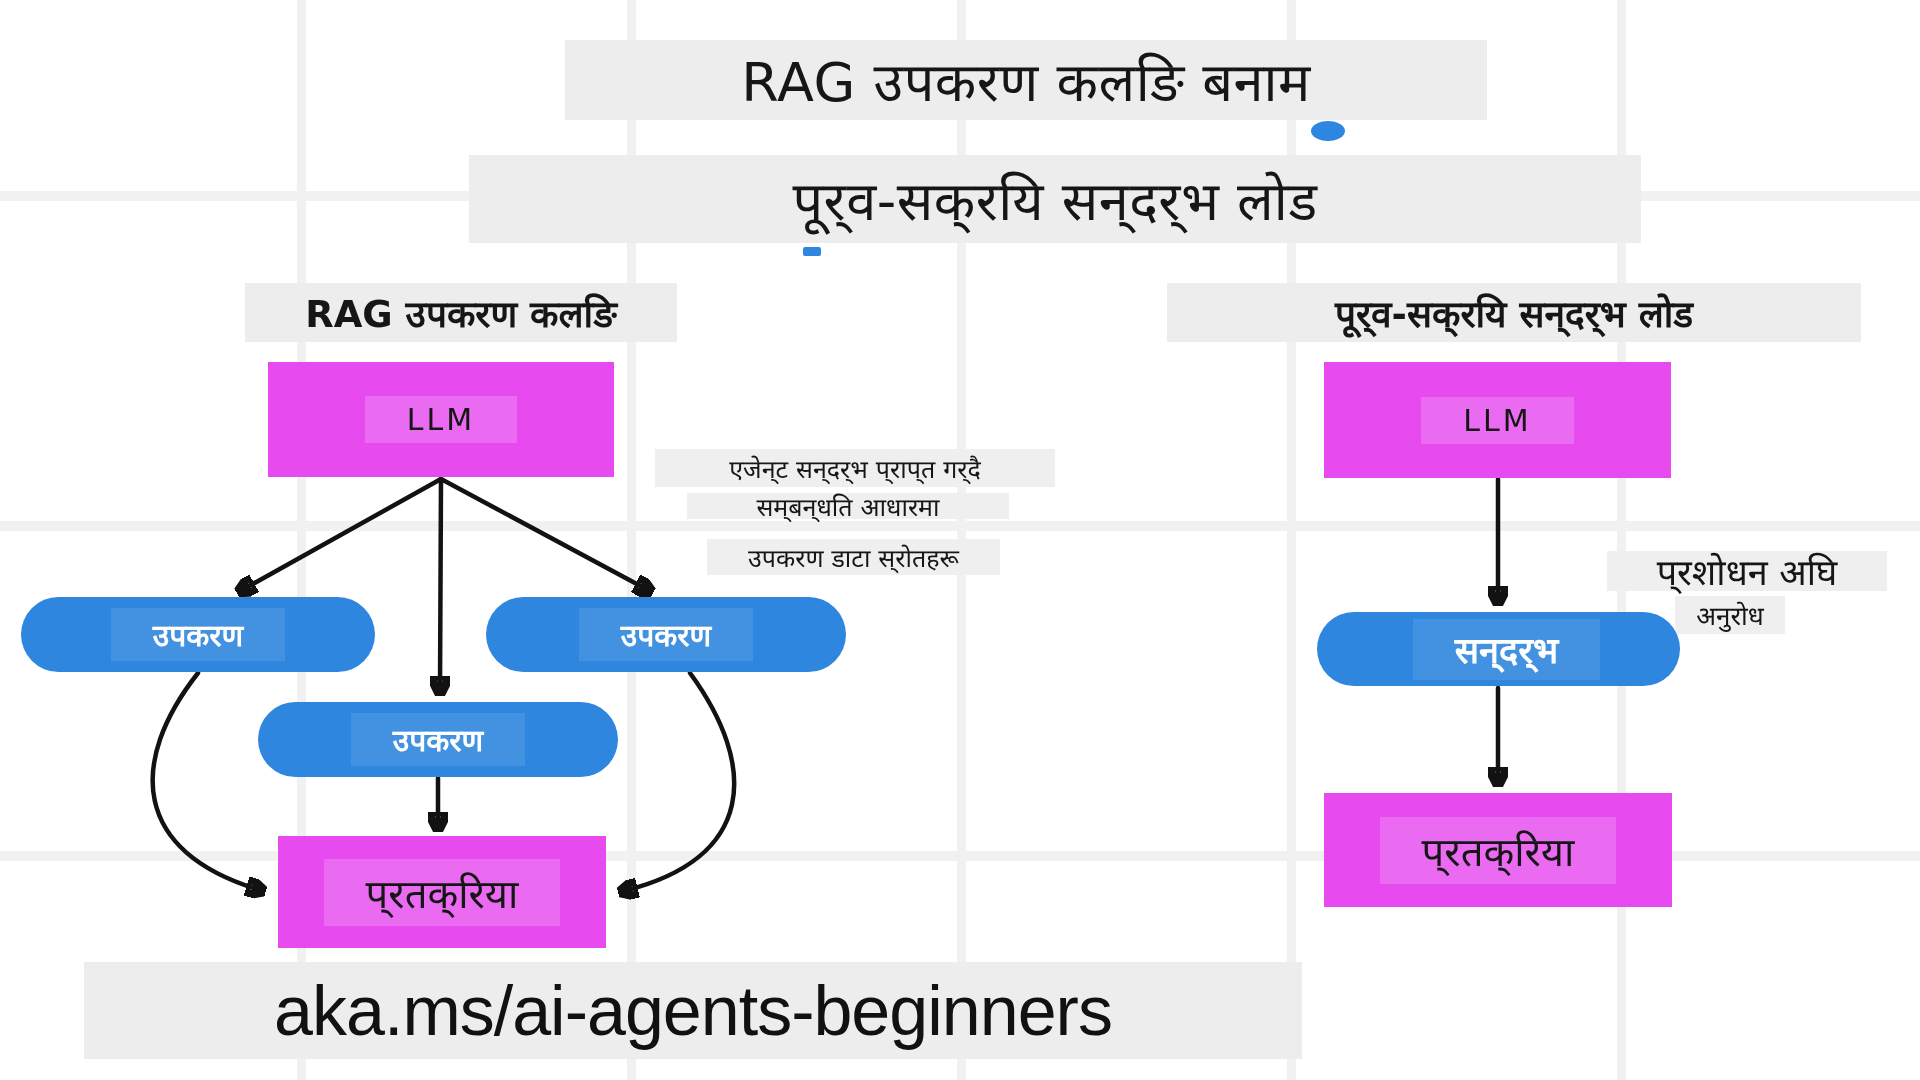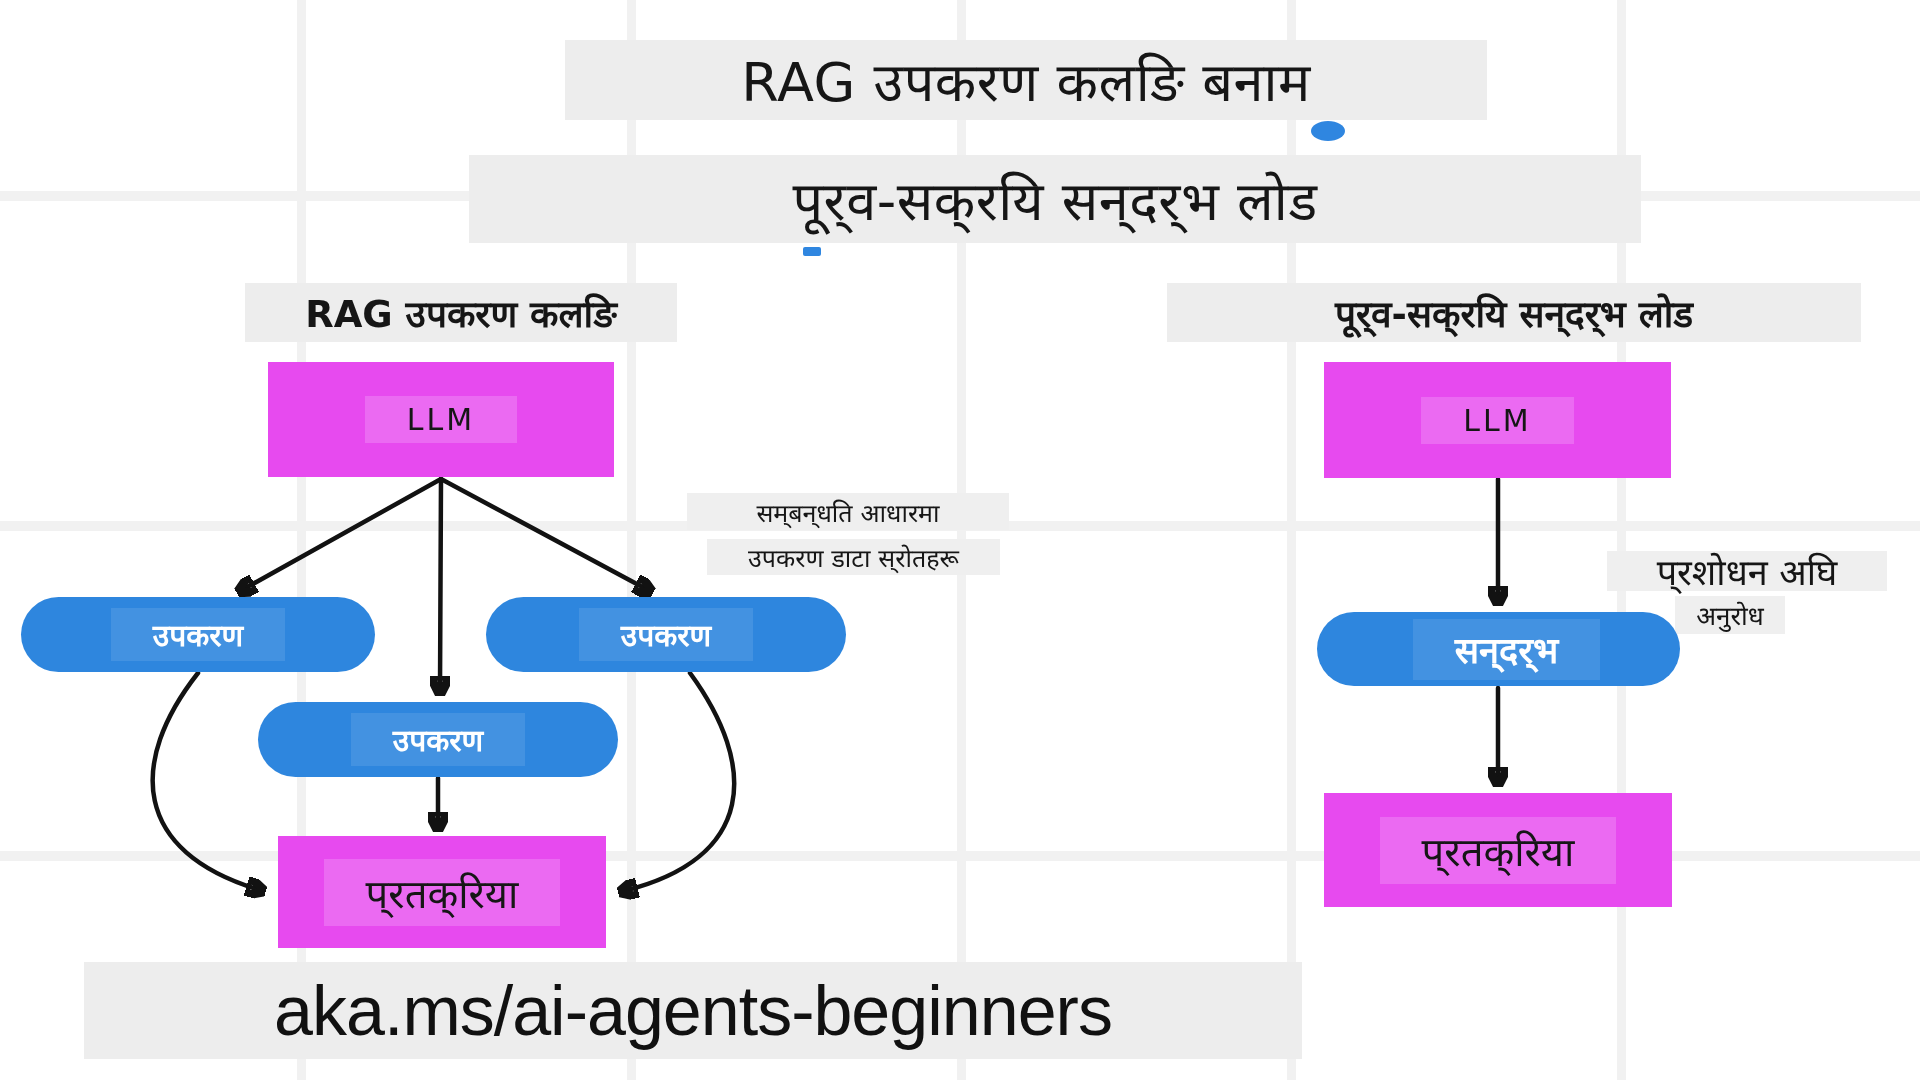--- a/index.html
+++ b/index.html
@@ -70,21 +70,24 @@
     <span class="title-text">पूर्‌व-सक्‌रयि सन्‌दर्‌भ लोड</span>
   </div>
 
   <div class="strip" style="left:245px;top:283px;width:432px;height:59px">
     <span class="header-text">RAG उपकरण कलङि</span>
   </div>
   <div class="strip" style="left:1167px;top:283px;width:694px;height:59px">
     <span class="header-text">पूर्‌व-सक्‌रयि सन्‌दर्‌भ लोड</span>
   </div>
 
-  <div class="strip ann" style="left:687px;top:493px;width:322px;height:37px">
+  <div class="strip ann" style="left:655px;top:449px;width:400px;height:38px">
+    <span class="ann-text">एजेन्‌ट सन्‌दर्‌भ प्‌राप्‌त गर्‌दै</span>
+  </div>
+  <div class="strip ann" style="left:687px;top:493px;width:322px;height:26px">
     <span class="ann-text">सम्‌बन्‌धति आधारमा</span>
   </div>
   <div class="strip ann" style="left:707px;top:539px;width:293px;height:36px">
     <span class="ann-text">उपकरण डाटा स्‌रोतहरू</span>
   </div>
 
   <div class="strip ann" style="left:1607px;top:551px;width:280px;height:40px">
     <span class="ann-text" style="font-size:36px">प्‌रशोधन अघि</span>
   </div>
   <div class="strip ann" style="left:1675px;top:596px;width:110px;height:38px">

